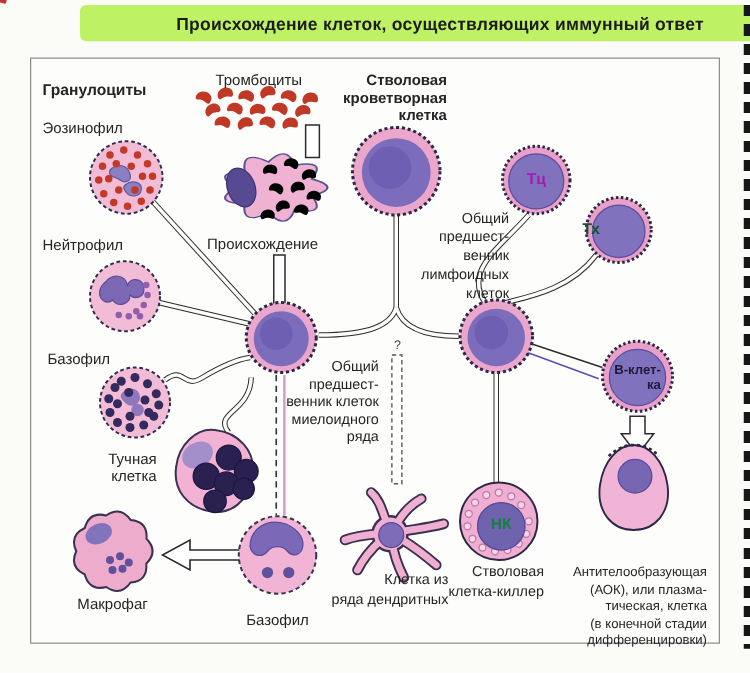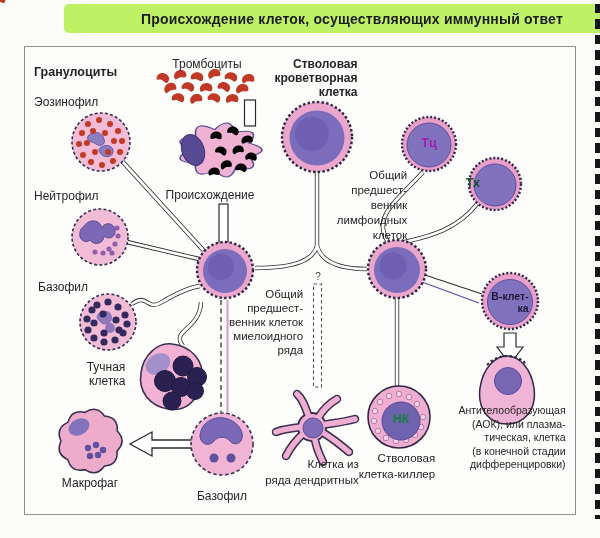--- a/index.html
+++ b/index.html
@@ -329,18 +329,18 @@
 <div class="lbl mid bold" style="left:429px;top:144px;font-size:12.5px;color:#a21caf">Тц</div>
 <div class="lbl mid bold" style="left:473px;top:184px;font-size:12.5px;color:#14532d">Тх</div>
 <div class="lbl mid bold" style="left:510px;top:302px;font-size:10.5px;line-height:12px;color:#1f1a38">В-клет-
 ка</div>
 <div class="lbl mid bold" style="left:401px;top:420px;font-size:12.5px;color:#15803d">НК</div>
 <div class="lbl" style="left:397px;top:450px;line-height:16px;font-size:11.5px">Стволовая
 клетка-киллер</div>
 <div class="lbl" style="left:222px;top:490px">Базофил</div>
 <div class="lbl" style="left:312px;top:457px;line-height:15.5px;font-size:11.5px">Клетка из
 ряда дендритных</div>
-<div class="lbl" style="left:512px;top:404px;font-size:10.5px;line-height:13.5px">Антителообразующая
+<div class="lbl" style="left:512px;top:452px;font-size:10.5px;line-height:13.5px">Антителообразующая
 (АОК), или плазма-
 тическая, клетка
 (в конечной стадии
 дифференцировки)</div>
 <div class="lbl mid" style="left:318px;top:277px;font-size:10px;color:#444">?</div>
 
 </body></html>

